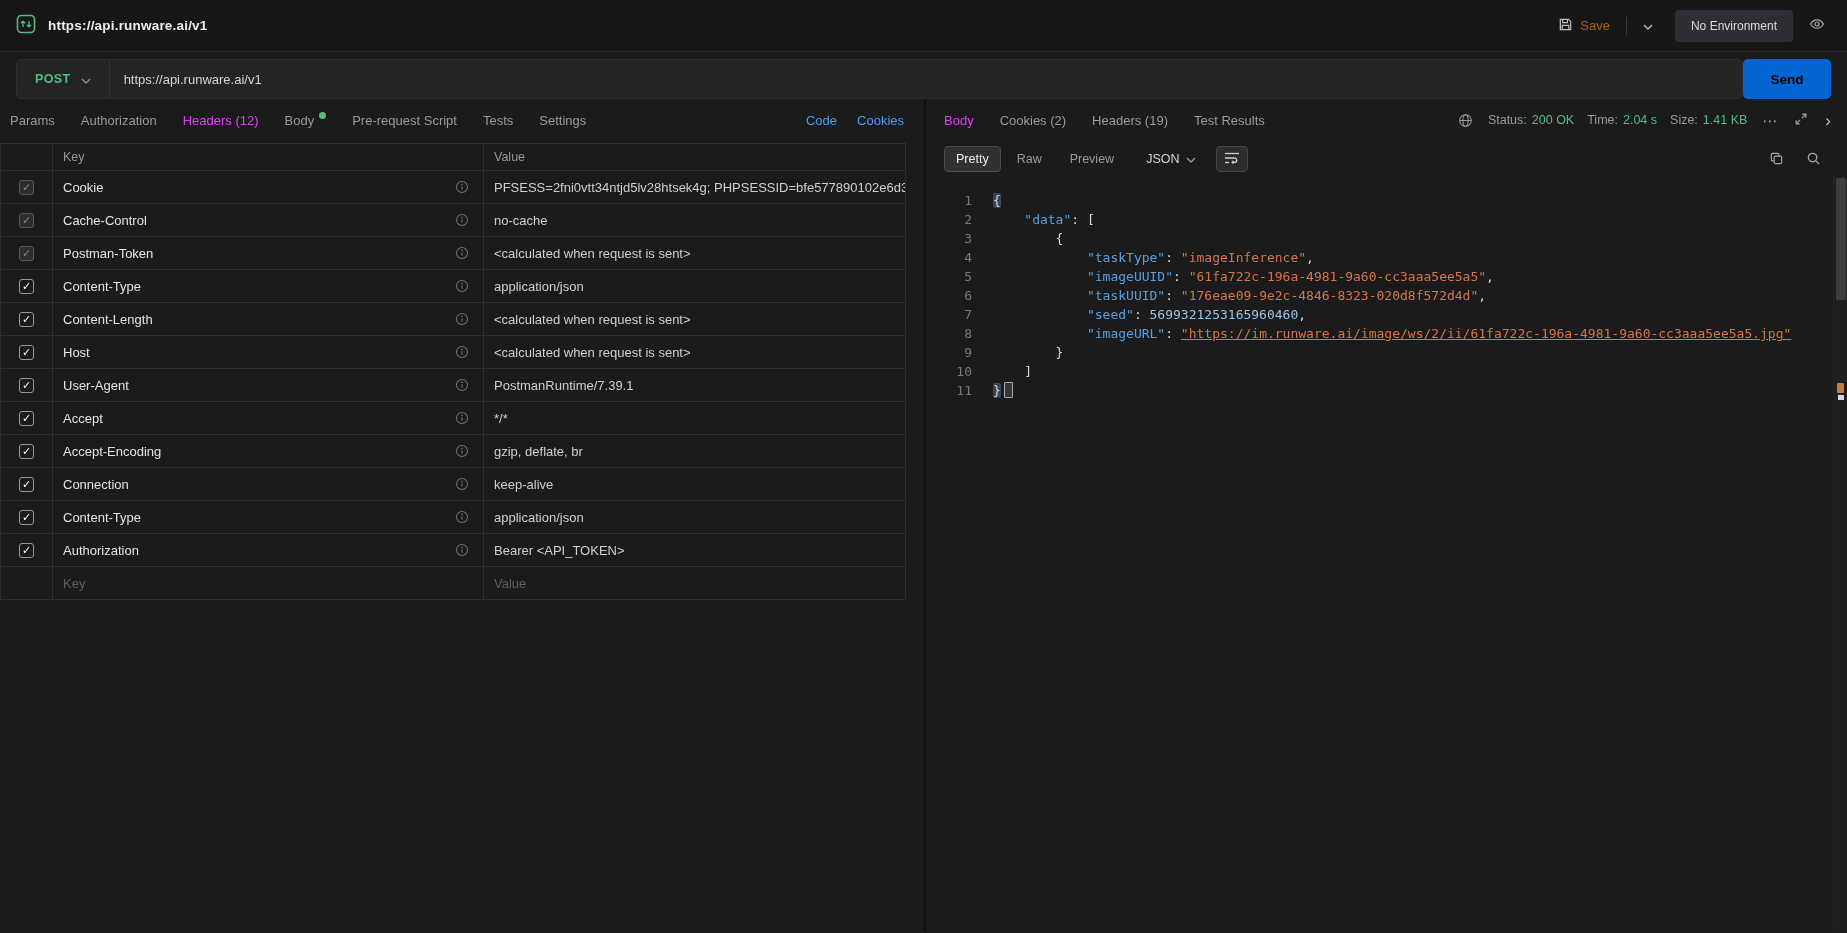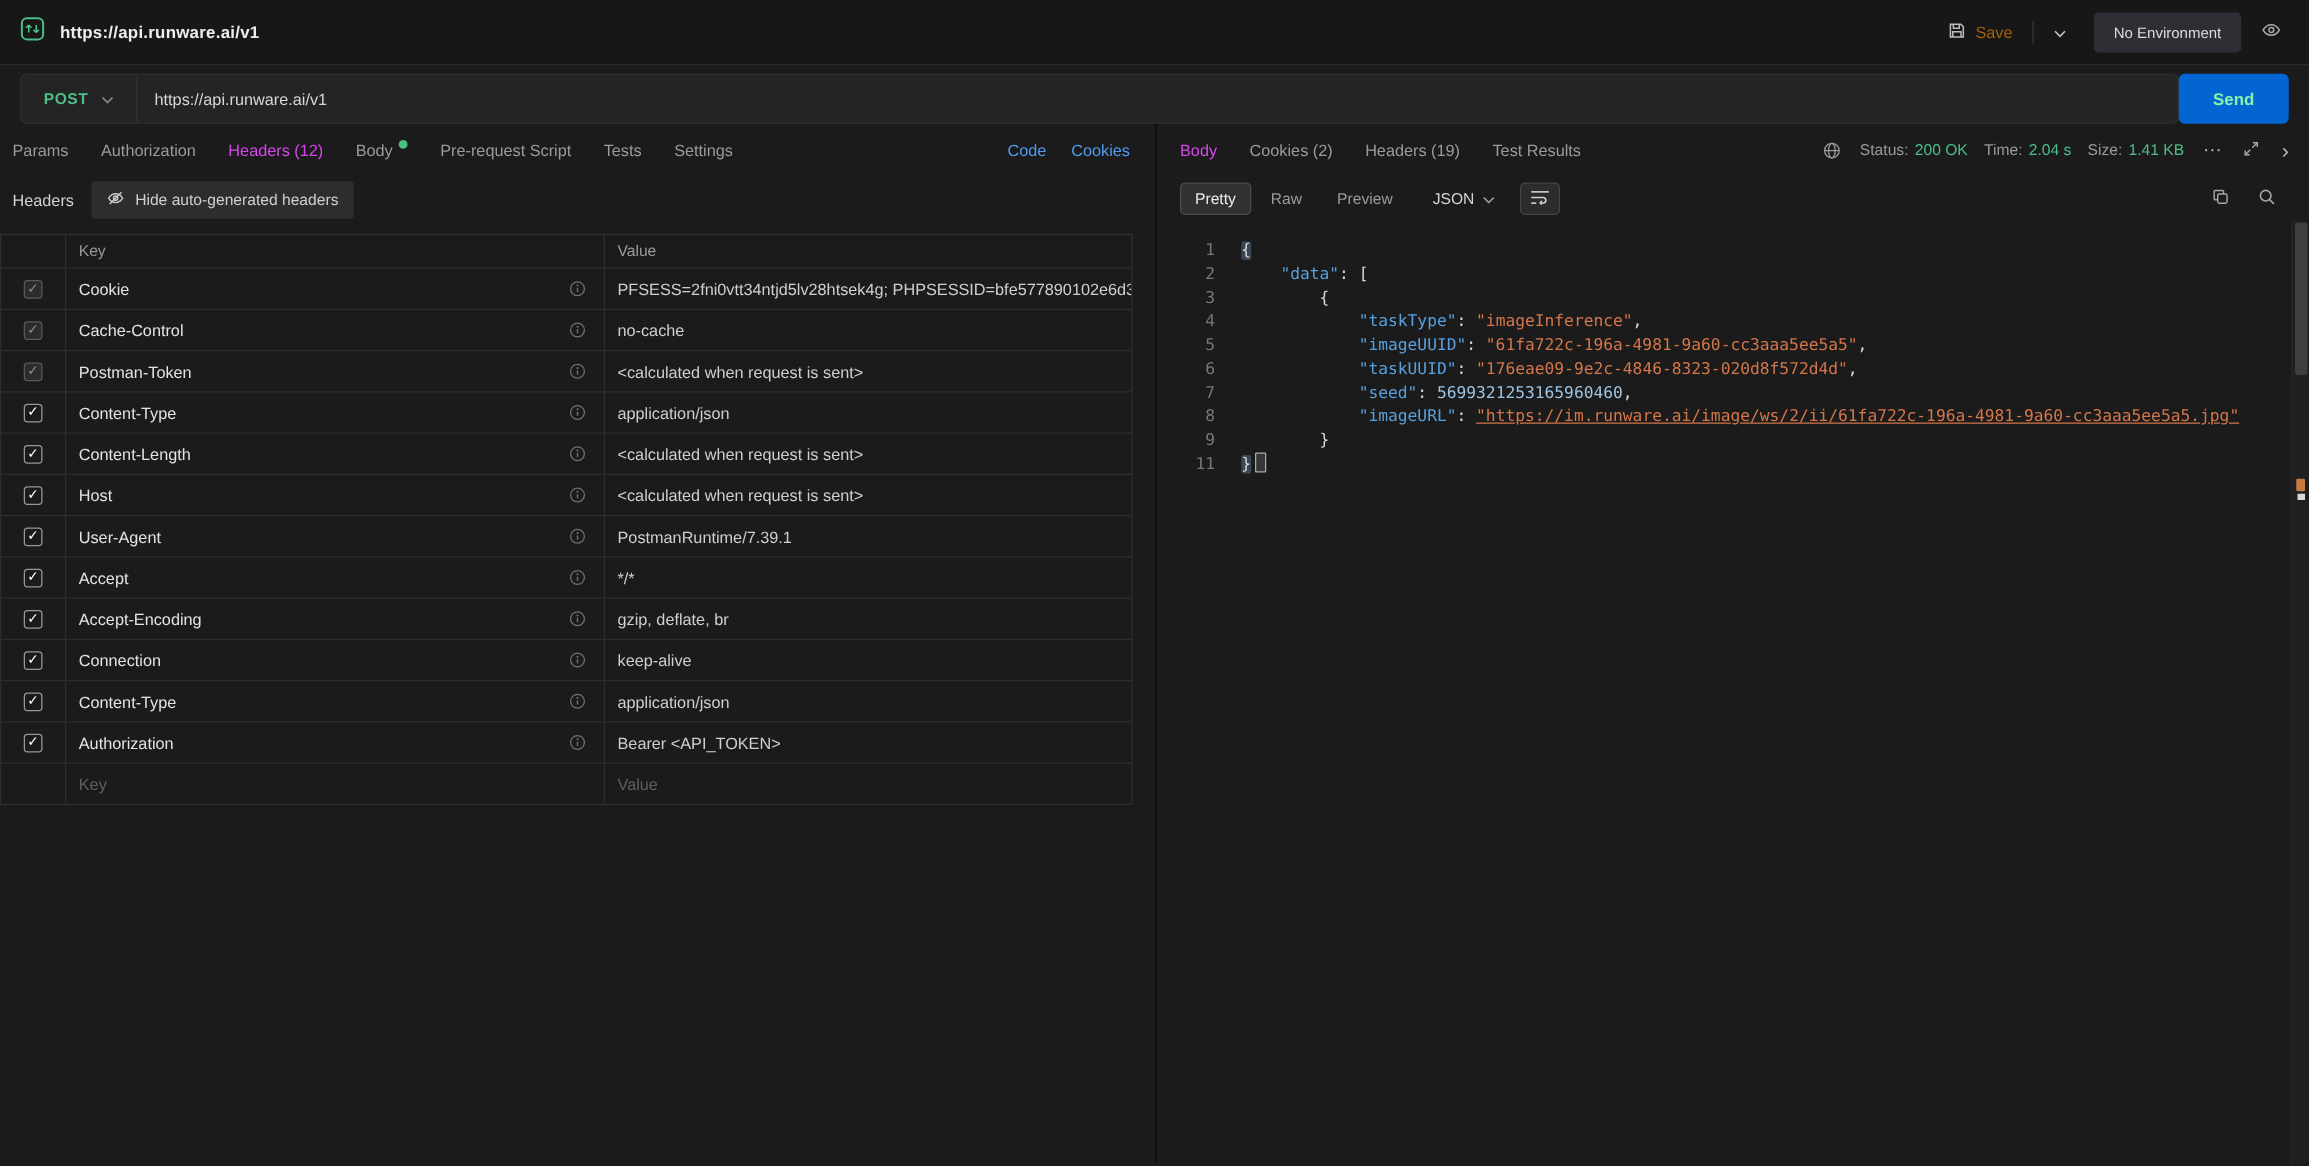--- a/index.html
+++ b/index.html
@@ -28,21 +28,21 @@
 
   
   .request-row{margin:7px 16px 0;display:flex;align-items:stretch;height:40px}
   .url-box{flex:1;display:flex;align-items:center;background:#242424;border:1px solid #2f2f2f;
            border-radius:5px;overflow:hidden}
   .method{display:flex;align-items:center;gap:10px;padding:0 18px;cursor:pointer;height:100%}
   .method-label{color:var(--green);font-size:12.5px;font-weight:700;letter-spacing:.4px}
   .url-divider{width:1px;align-self:stretch;background:#333}
   .url-input{flex:1;background:transparent;border:none;outline:none;color:#d6d6d6;
              font-size:13px;padding:0 14px;font-family:inherit}
-  .send-btn{width:88px;background:var(--blue-send);border:none;border-radius:5px;color:#86efac;
+  .send-btn{width:88px;background:var(--blue-send);border:none;border-radius:5px;color:#000000;
             font-size:13.5px;font-weight:600;cursor:pointer}
 
   
   .panes{display:flex;height:832px;margin-top:0;position:relative}
   .left-pane{width:924px;flex:none;display:flex;flex-direction:column}
   .pane-divider{width:2px;background:#111;flex:none;cursor:col-resize}
   .right-pane{flex:1;min-width:0;position:relative;display:flex;flex-direction:column}
 
   
   .req-tabs,.resp-tabs{height:42px;display:flex;align-items:center}
@@ -215,33 +215,20 @@
           <div class="tab">
             <span>Settings</span>
           </div>
         </div>
       <div class="links">
           <span class="link">Code</span>
           <span class="link">Cookies</span>
         </div>
     </div>
 
-    <div class="headers-toolbar">
-      <span class="section-title">Headers</span>
-      <button class="hide-auto-btn">
-        <span>
-          <svg width="15" height="15" viewBox="0 0 16 16" fill="none" stroke="#c9c9c9" stroke-width="1.2">
-            <path d="M2 8s2.3-3.8 6-3.8S14 8 14 8s-2.3 3.8-6 3.8S2 8 2 8z"></path>
-              <circle cx="8" cy="8" r="1.8"></circle>
-              <path d="M3 13L13 3" stroke-width="1.3"></path>
-          </svg>
-        </span>
-        <span>Hide auto-generated headers</span>
-      </button>
-    </div>
 
     <table class="headers-table">
       <colgroup>
           <col style="width:52px">
           <col style="width:431px">
           <col>
         </colgroup>
       <thead>
         <tr>
           <th class="cb-cell"></th>
@@ -516,20 +503,24 @@
           </div>
           <div class="code-line">
             <span class="ln">8</span>
             <span class="lc"><span class="tok-punc">            </span><span class="tok-key">"imageURL"</span><span class="tok-punc">: </span><span class="tok-link">"https://im.runware.ai/image/ws/2/ii/61fa722c-196a-4981-9a60-cc3aaa5ee5a5.jpg"</span></span>
           </div>
           <div class="code-line">
             <span class="ln">9</span>
             <span class="lc"><span class="tok-punc">        }</span></span>
           </div>
           <div class="code-line">
+            <span class="ln">10</span>
+            <span class="lc"><span class="tok-punc">    ]</span></span>
+          </div>
+          <div class="code-line">
             <span class="ln">11</span>
             <span class="lc"><span class="tok-brace">}</span><span class="cursor"></span></span>
           </div>
         </div>
     </div>
 
     <div class="scrollbar">
       <div class="thumb"></div>
       <div class="cursor-marker"></div>
       <div class="cursor-marker2"></div>

